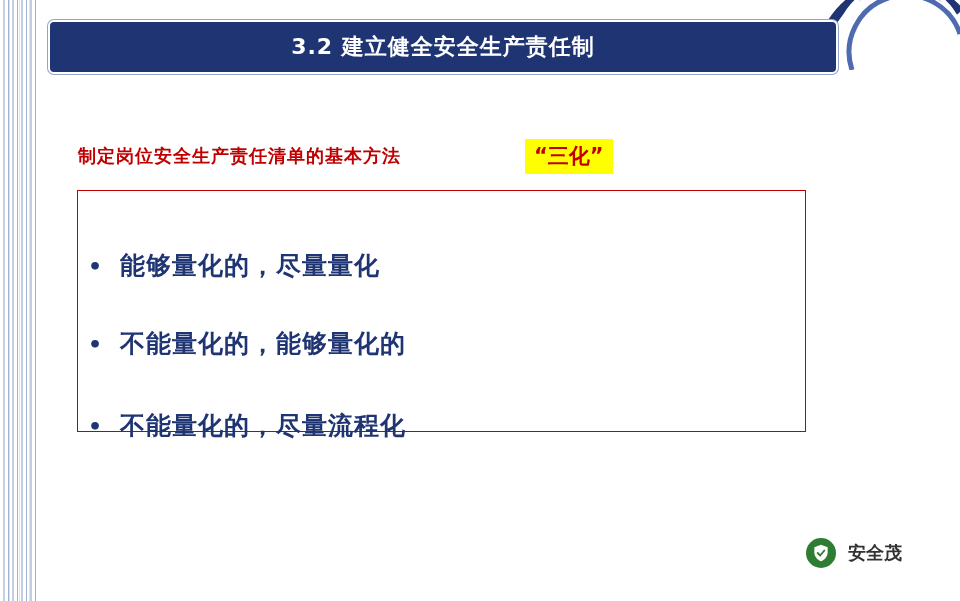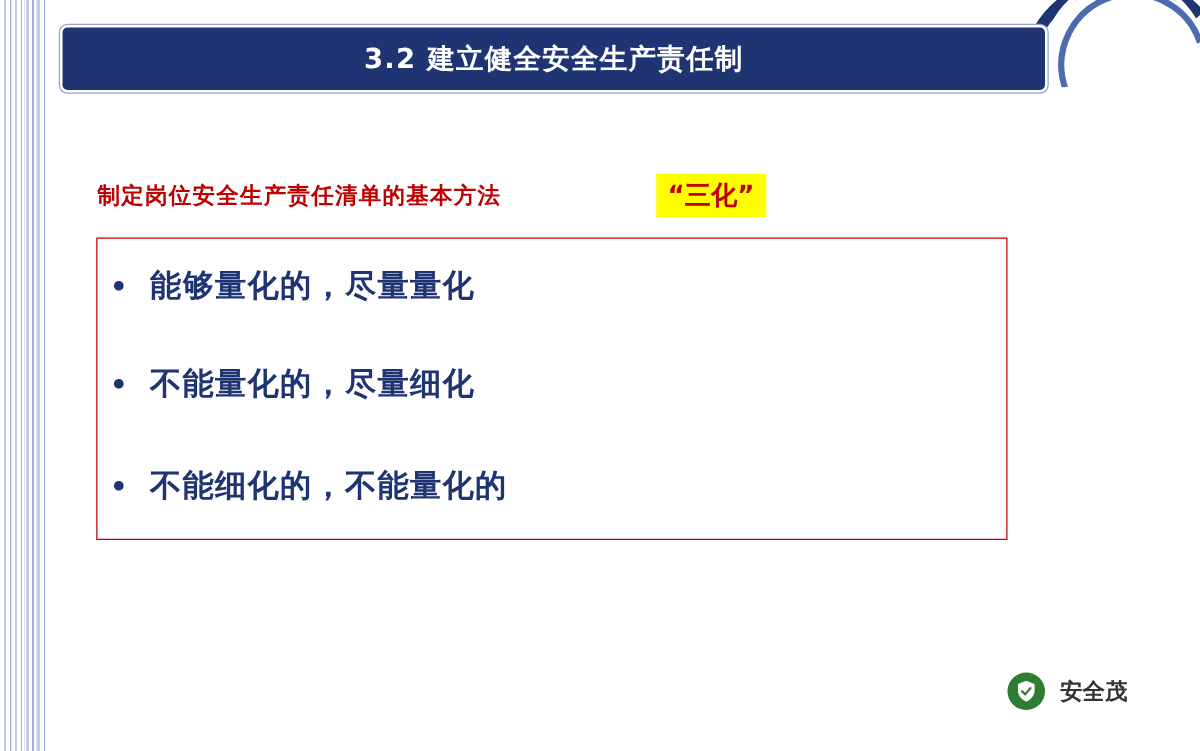--- a/index.html
+++ b/index.html
@@ -133,20 +133,21 @@
     font-family: "DejaVu Sans", "Liberation Sans", sans-serif;
   }
   .bullet-dot {
     width: 32px;
     font-size: 22px;
     color: #1f3473;
     flex: none;
   }
   .bullet-text {
     letter-spacing: 1px;
+    margin-top: 37px;
   }
   #bullet-0 { left: 88px; top: 212px; }
   #bullet-1 { left: 88px; top: 290px; }
   #bullet-2 { left: 88px; top: 372px; }
   
   #footer-brand {
     position: absolute;
     left: 806px;
     top: 538px;
     display: flex;
@@ -199,26 +200,26 @@
 
   <div id="content-box"></div>
 
   <div class="bullet-row" id="bullet-0">
     <span class="bullet-dot">•</span>
     <span class="bullet-text">能够量化的，尽量量化</span>
   </div>
 
   <div class="bullet-row" id="bullet-1">
     <span class="bullet-dot">•</span>
-    <span class="bullet-text">不能量化的，尽量细化</span>
+    <span class="bullet-text">不能量化的，能够量化的</span>
   </div>
 
   <div class="bullet-row" id="bullet-2">
     <span class="bullet-dot">•</span>
-    <span class="bullet-text">不能细化的，不能量化的</span>
+    <span class="bullet-text">不能量化的，尽量流程化</span>
   </div>
 
   <div id="footer-brand">
     <span id="brand-badge">
       <svg width="20" height="20" viewBox="0 0 24 24" xmlns="http://www.w3.org/2000/svg">
         <path d="M12 2 L20 5 V11 C20 16 16.5 20 12 22 C7.5 20 4 16 4 11 V5 Z" fill="#ffffff"></path>
         <path d="M8 12 l3 3 l5 -6" fill="none" stroke="#2e7d32" stroke-width="2.2" stroke-linecap="round" stroke-linejoin="round"></path>
       </svg>
     </span>
     <span id="brand-name">安全茂</span>

